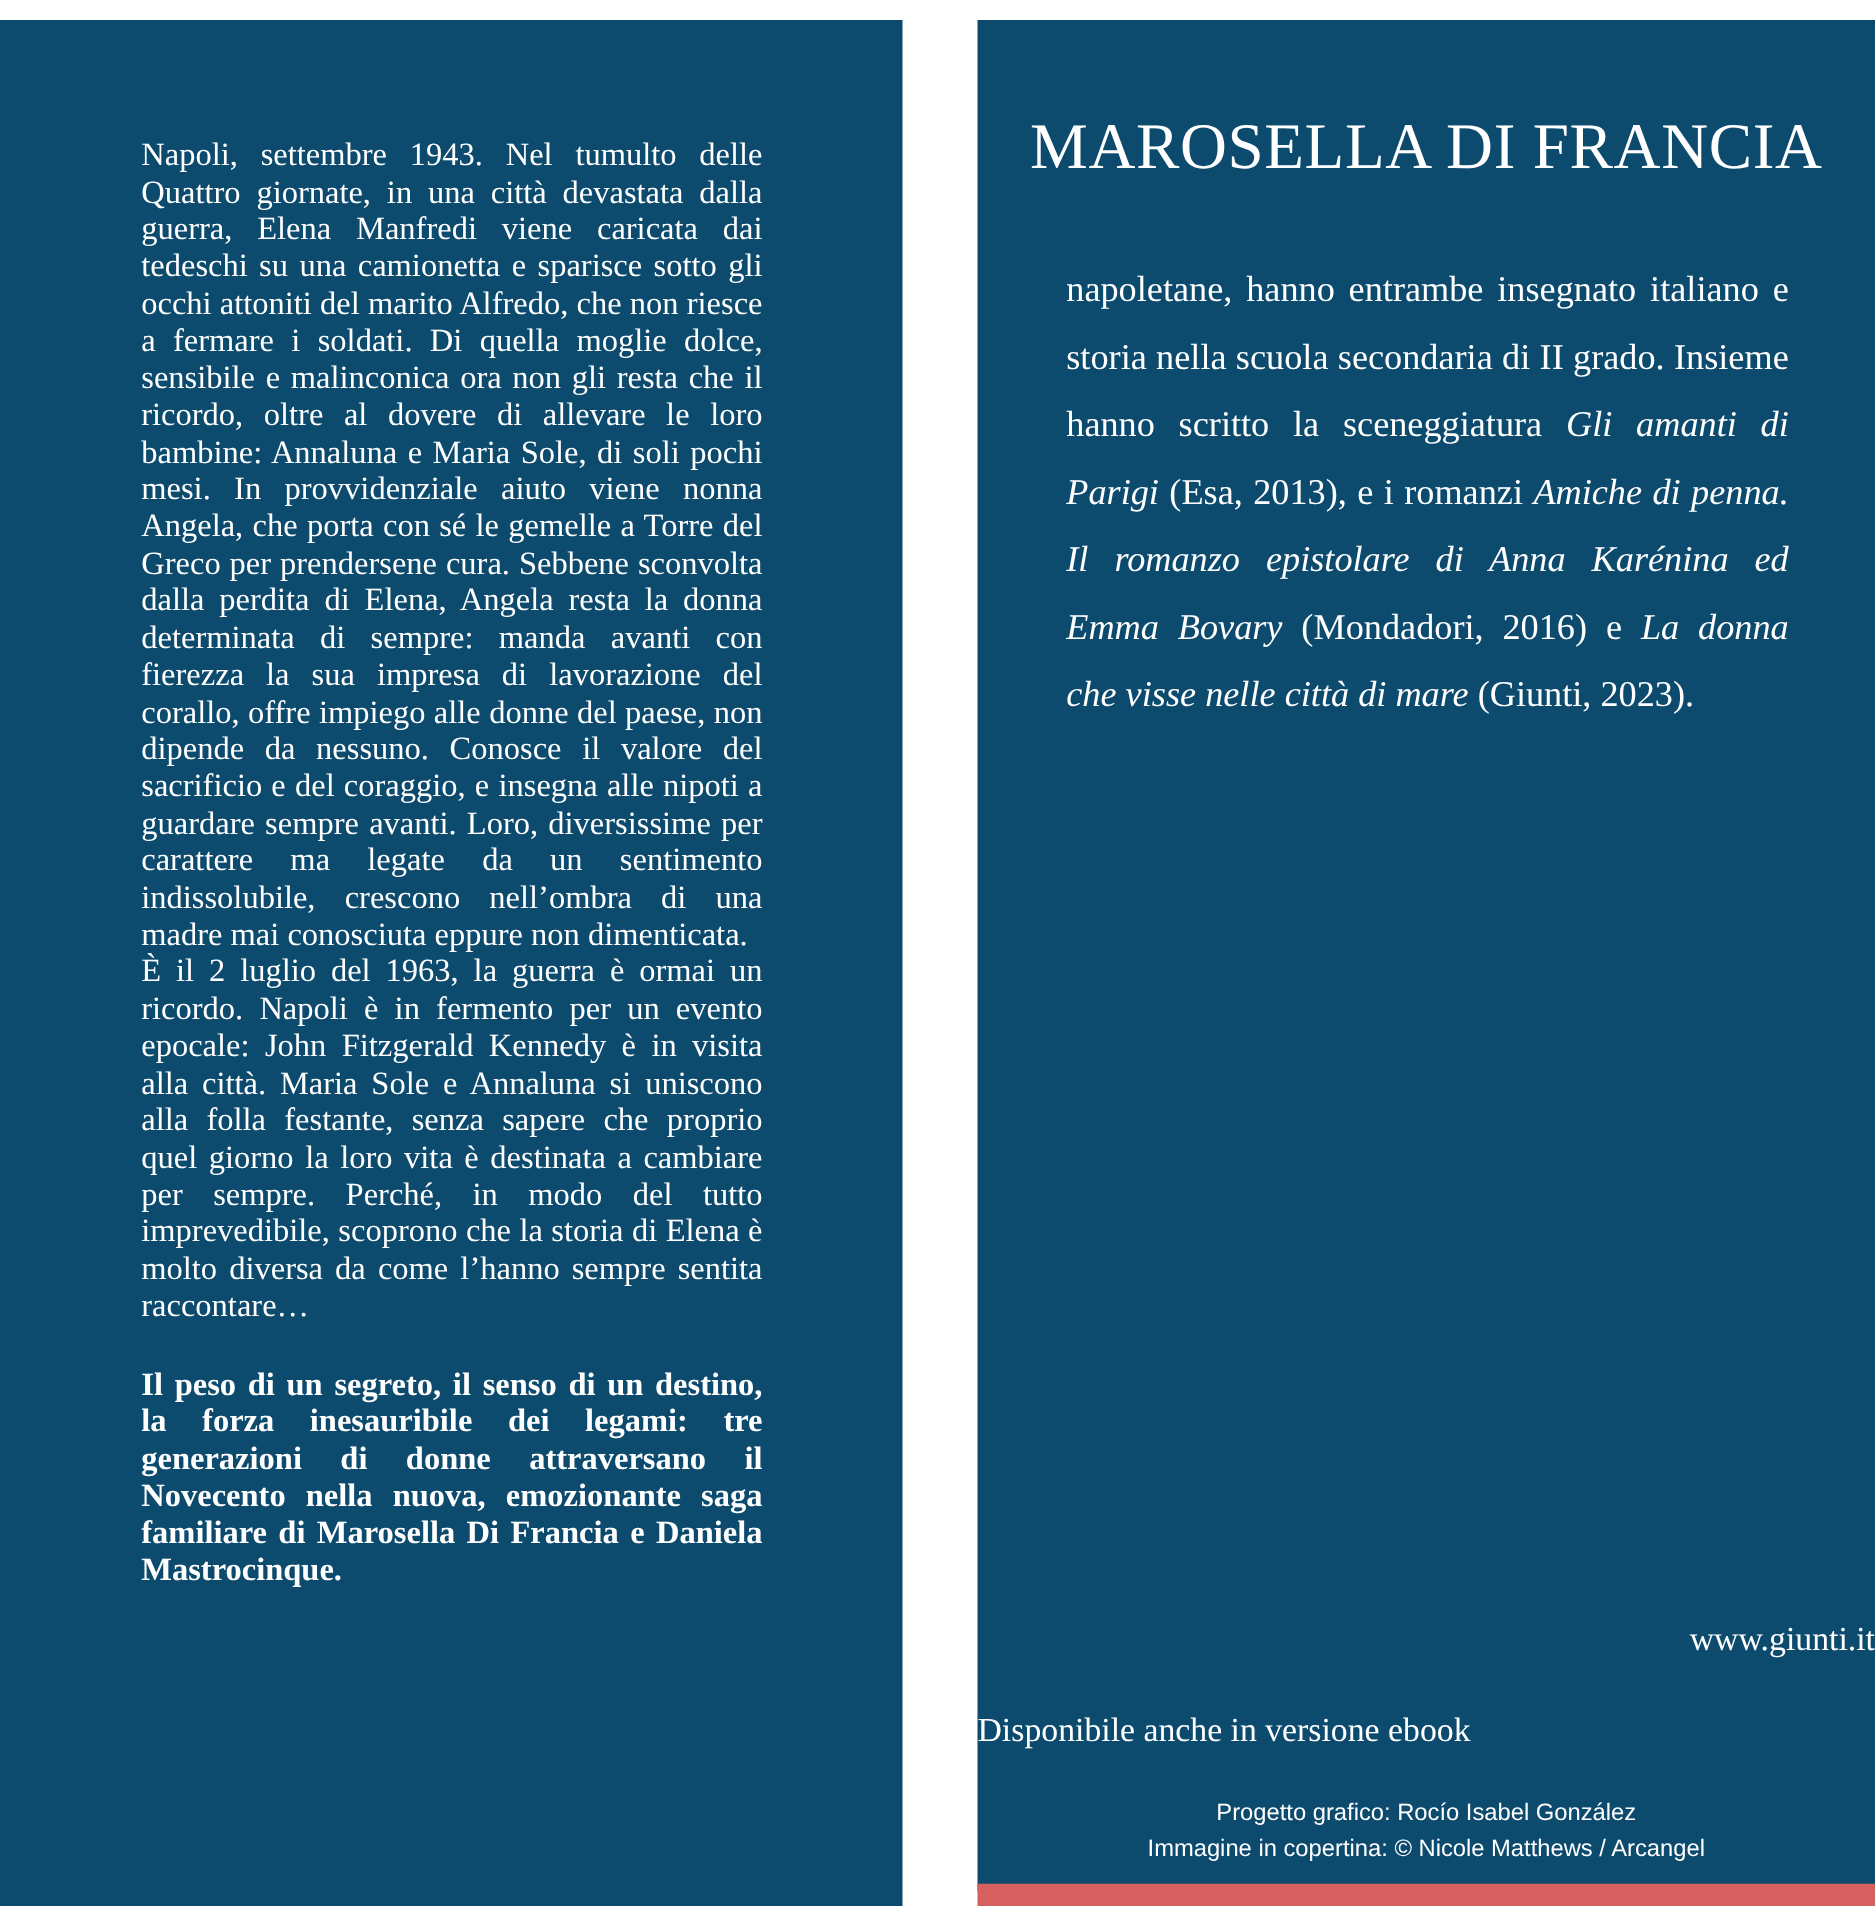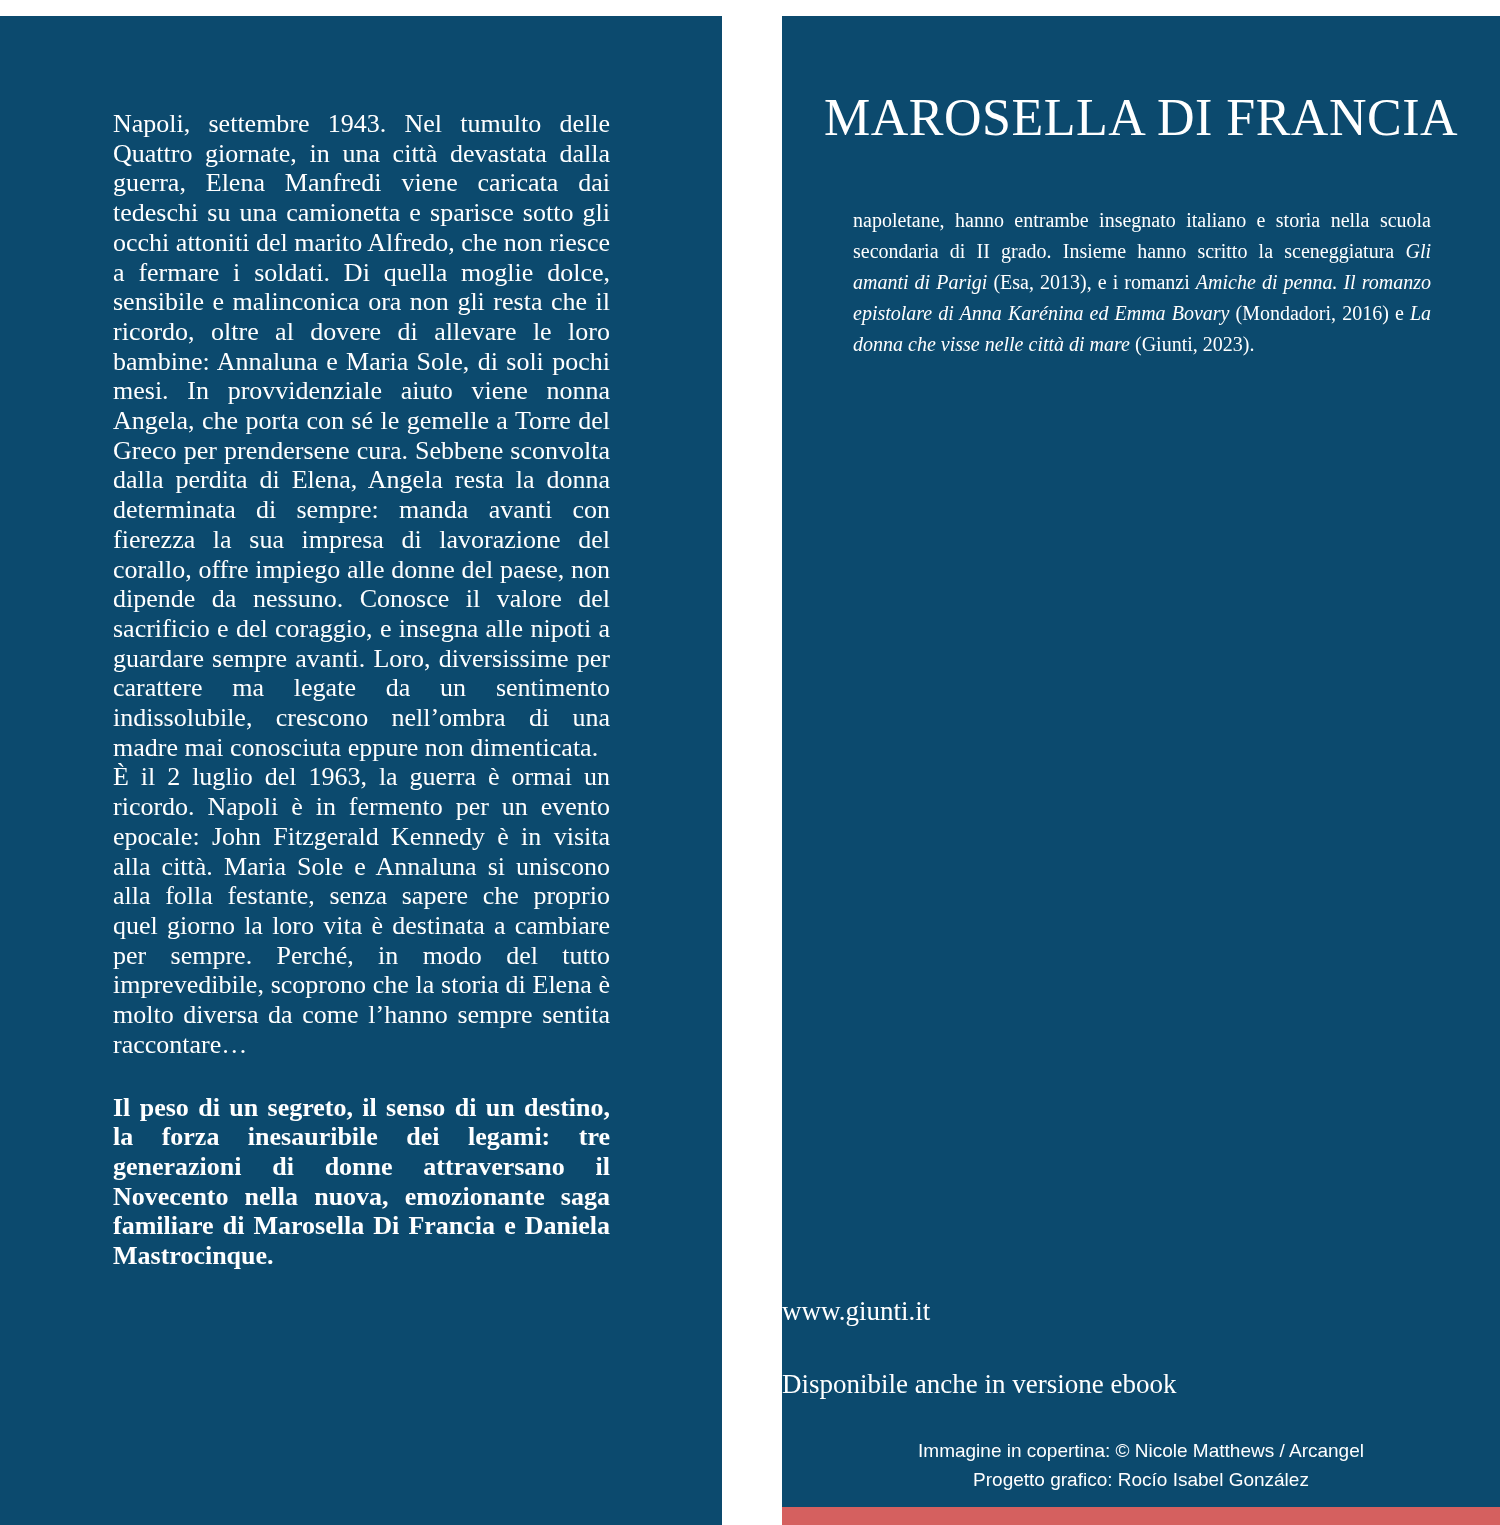--- a/index.html
+++ b/index.html
@@ -73,35 +73,35 @@
     line-height: 52px;
     letter-spacing: 0.5px;
     font-weight: 400;
   }
 
   .author-bio {
     position: absolute;
     left: 71px;
     top: 189px;
     width: 578px;
-    font-size: 20px;
-    line-height: 31px;
+    font-size: 29px;
+    line-height: 54px;
     text-align: justify;
     hyphens: auto;
     -webkit-hyphens: auto;
   }
 
   .author-bio .italic { font-style: italic; }
 
   .website {
     position: absolute;
     left: 0;
     top: 1280px;
     width: 100%;
-    text-align: left;
+    text-align: right;
     font-size: 27px;
   }
 
   .ebook-note {
     position: absolute;
     left: 0;
     top: 1353px;
     width: 100%;
     text-align: left;
     font-size: 27px;
@@ -134,18 +134,18 @@
     <div>MAROSELLA DI FRANCIA</div>
   </div>
 
   <div class="author-bio"><span>napoletane, hanno entrambe insegnato italiano e storia nella scuola secondaria di II grado. Insieme hanno scritto la sceneggiatura </span><span class="italic">Gli amanti di Parigi</span><span> (Esa, 2013), e i romanzi </span><span class="italic">Amiche di penna. Il romanzo epistolare di Anna Karénina ed Emma Bovary</span><span> (Mondadori, 2016) e </span><span class="italic">La donna che visse nelle città di mare</span><span> (Giunti, 2023).</span></div>
 
   <div class="website">www.giunti.it</div>
 
   <div class="ebook-note">Disponibile anche in versione ebook</div>
 
   <div class="credits">
+    <div>Progetto grafico: Rocío Isabel González</div>
     <div>Immagine in copertina: © Nicole Matthews / Arcangel</div>
-    <div>Progetto grafico: Rocío Isabel González</div>
   </div>
 </div>
 
 <div class="flap-right-sliver"></div>
 
 </body></html>

